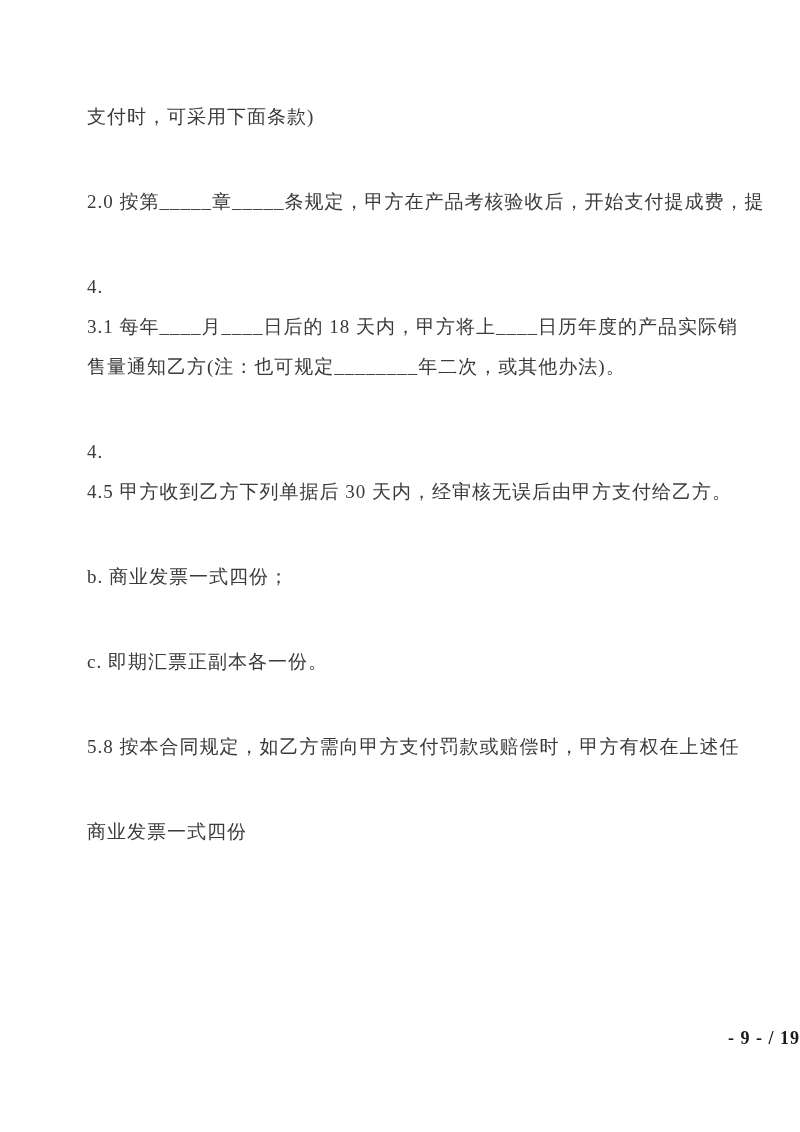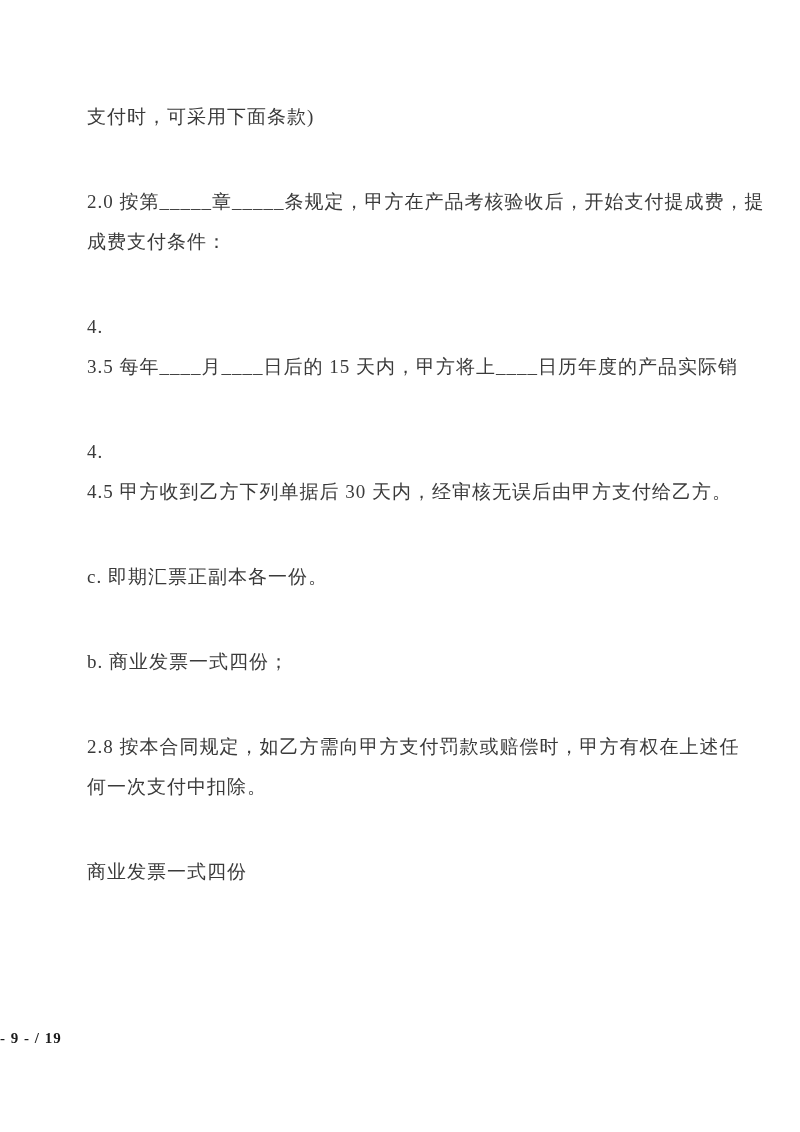--- a/index.html
+++ b/index.html
@@ -40,65 +40,64 @@
     white-space: pre;
     letter-spacing: 1px;
   }
   .footer {
     position: absolute;
     top: 1026px;
     left: 0;
     width: 800px;
     height: 24px;
     line-height: 24px;
-    text-align: left;
+    text-align: right;
     font-weight: bold;
-    font-size: 15px;
+    font-size: 18px;
     color: #1a1a1a;
     letter-spacing: 1px;
     font-family: "Liberation Serif", "DejaVu Serif", serif;
   }
 </style>
 </head>
 <body>
 
 <div class="page">
   <div class="content">
 
     <div class="para">
       <div class="line">支付时，可采用下面条款)</div>
     </div>
 
     <div class="para">
       <div class="line">2.0 按第_____章_____条规定，甲方在产品考核验收后，开始支付提成费，提</div>
-      <div class="line">成费支付条件：</div>
     </div>
 
     <div class="para">
       <div class="line">4.</div>
-      <div class="line">3.5 每年____月____日后的 15 天内，甲方将上____日历年度的产品实际销</div>
+      <div class="line">3.1 每年____月____日后的 18 天内，甲方将上____日历年度的产品实际销</div>
+      <div class="line">售量通知乙方(注：也可规定________年二次，或其他办法)。</div>
     </div>
 
     <div class="para">
       <div class="line">4.</div>
       <div class="line">4.5 甲方收到乙方下列单据后 30 天内，经审核无误后由甲方支付给乙方。</div>
     </div>
 
 
     <div class="para">
+      <div class="line">b. 商业发票一式四份；</div>
+    </div>
+
+    <div class="para">
       <div class="line">c. 即期汇票正副本各一份。</div>
     </div>
 
     <div class="para">
-      <div class="line">b. 商业发票一式四份；</div>
-    </div>
-
-    <div class="para">
-      <div class="line">2.8 按本合同规定，如乙方需向甲方支付罚款或赔偿时，甲方有权在上述任</div>
-      <div class="line">何一次支付中扣除。</div>
+      <div class="line">5.8 按本合同规定，如乙方需向甲方支付罚款或赔偿时，甲方有权在上述任</div>
     </div>
 
     <div class="para">
       <div class="line">商业发票一式四份</div>
     </div>
 
   </div>
 
   <div class="footer">- 9 - / 19</div>
 </div>

